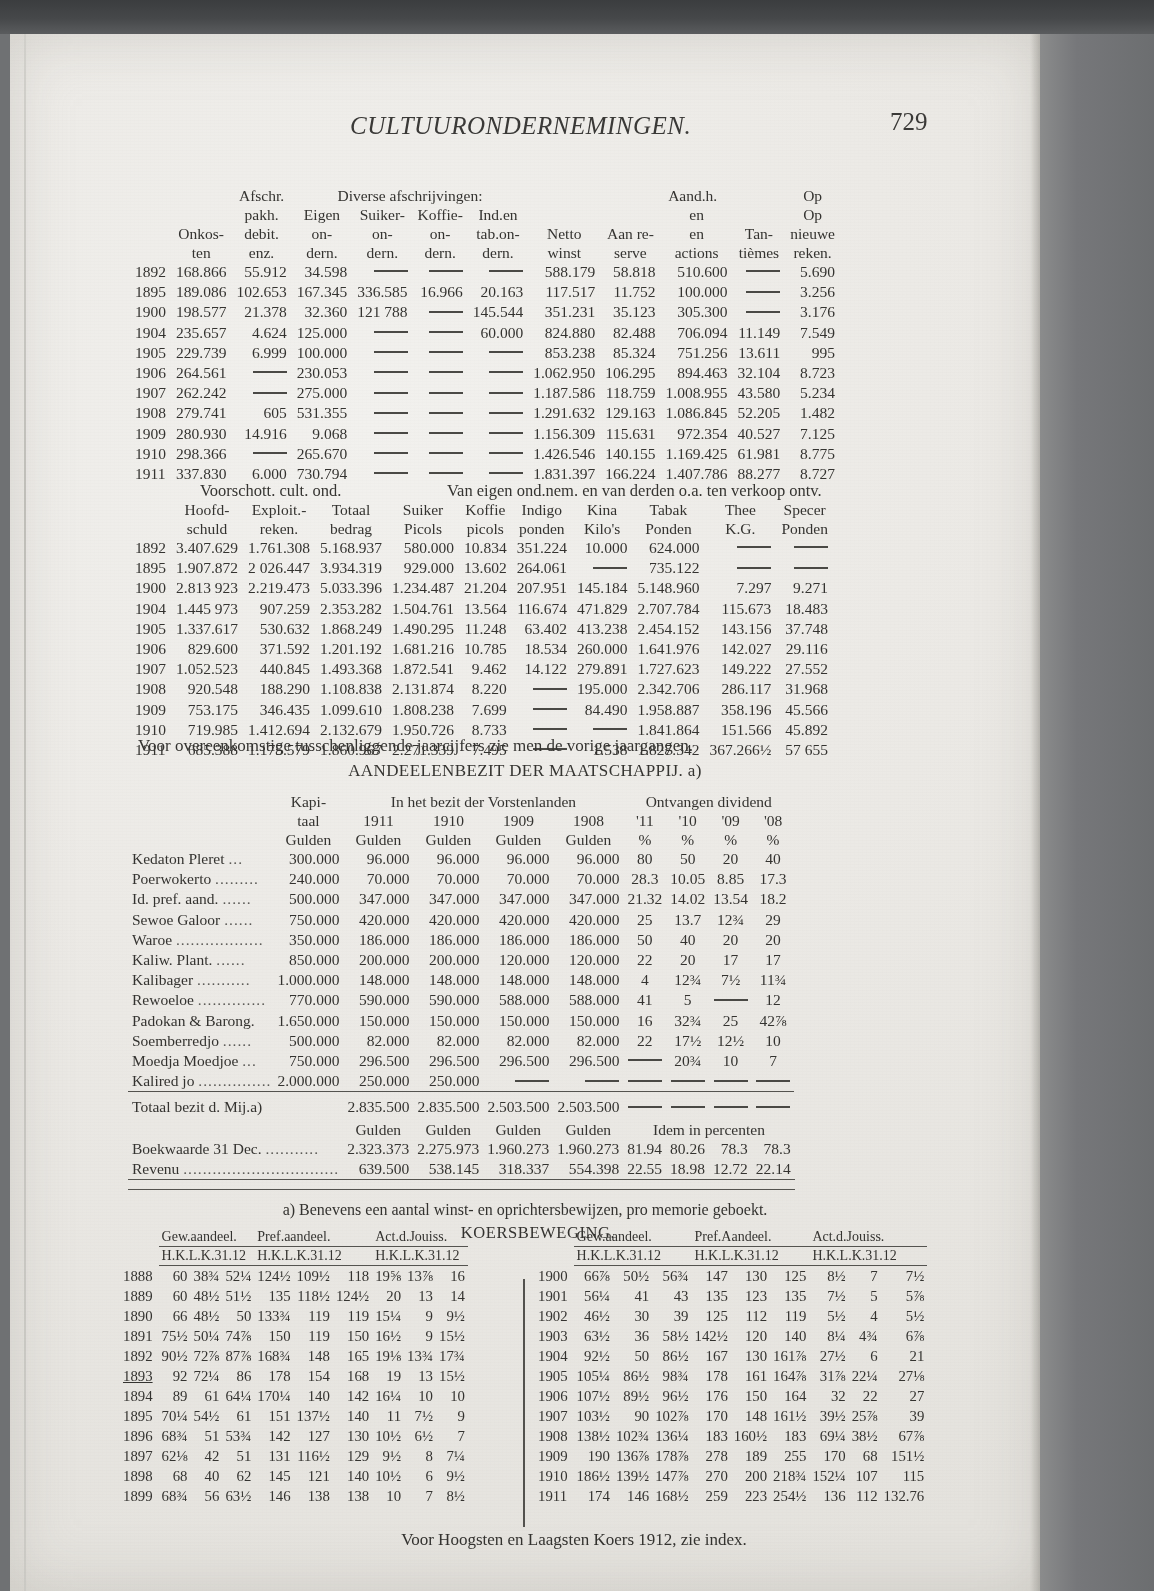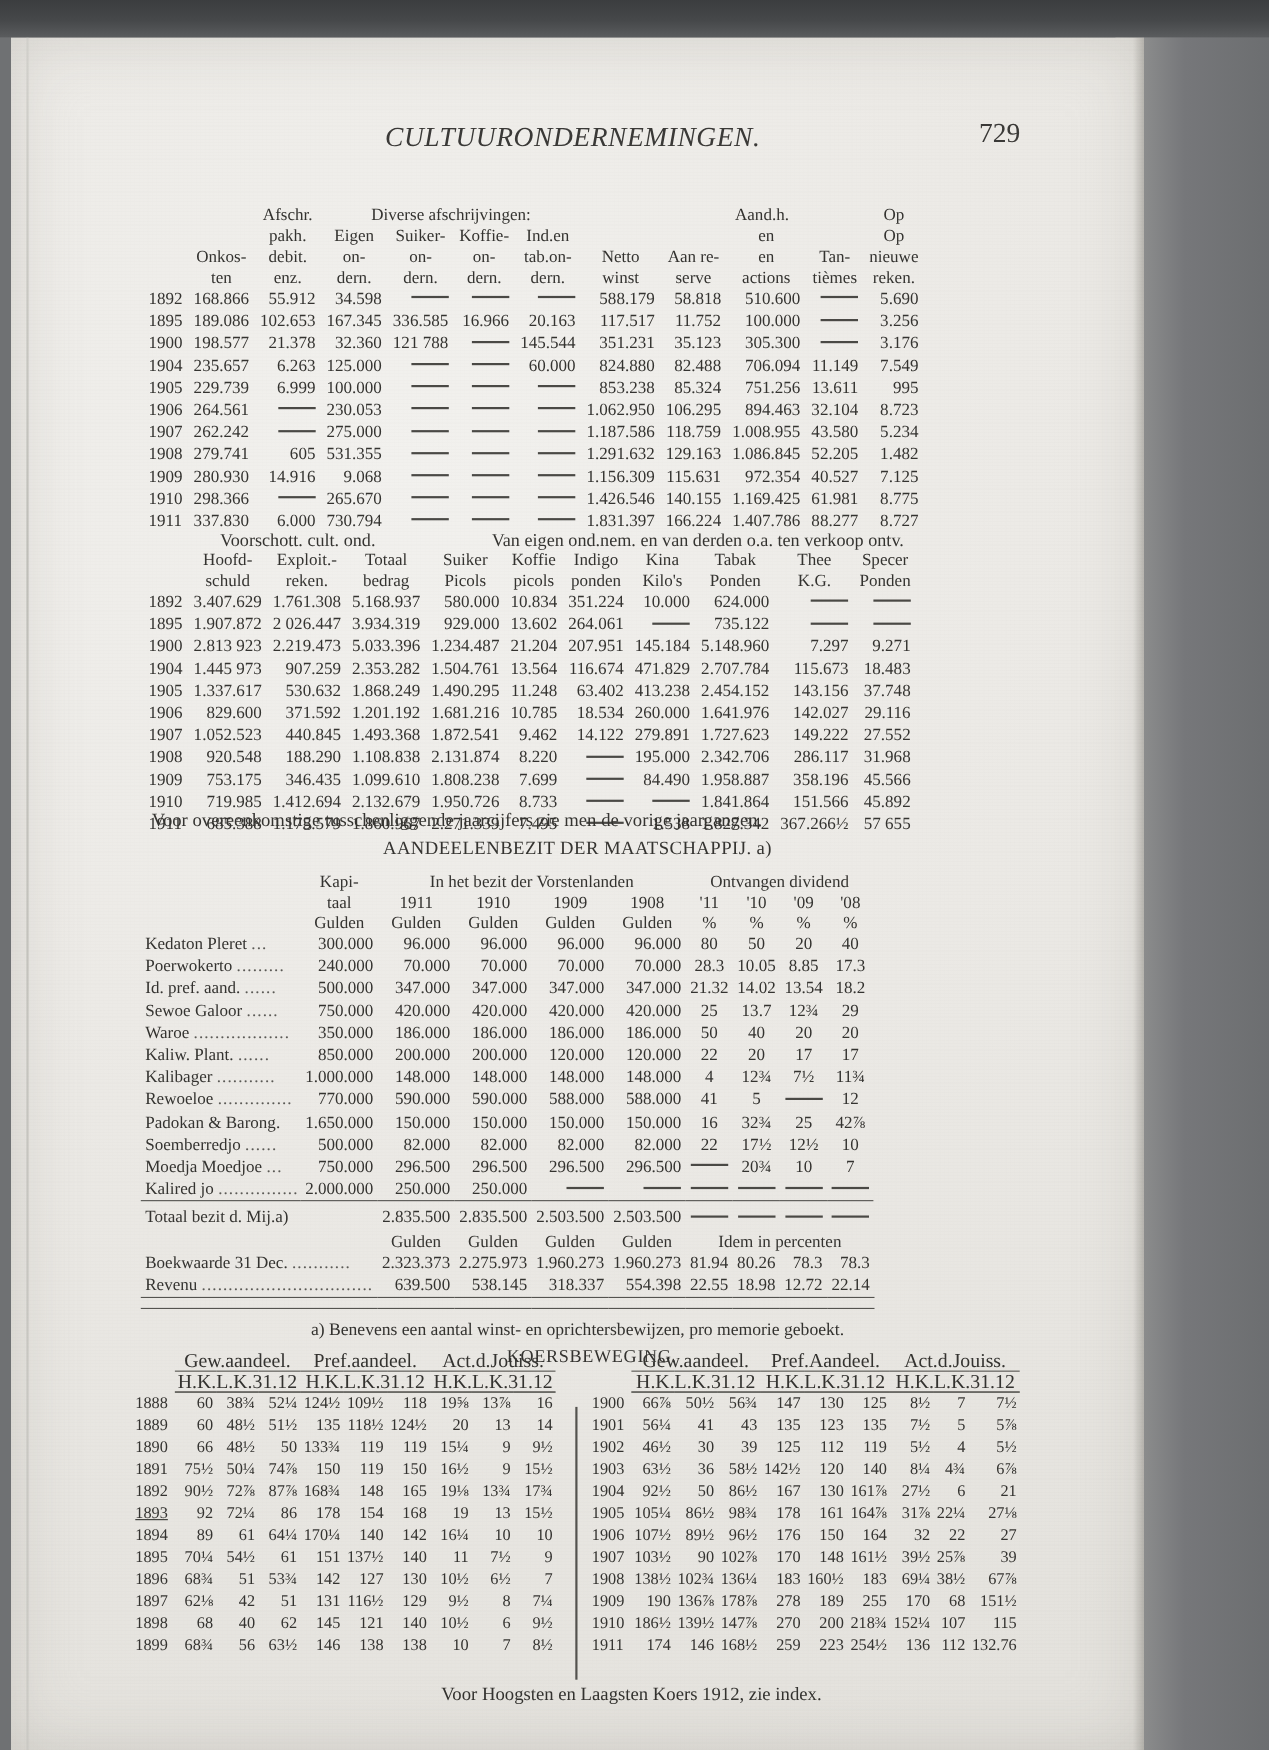--- a/index.html
+++ b/index.html
@@ -72,21 +72,21 @@
   #t4 td{padding:0 4px;}
   #t4 td.name{text-align:left;}
 
   
   #koers-title{position:absolute;left:0;top:1189px;width:1056px;text-align:center;
     font-size:16.5px;letter-spacing:.6px;}
   #note-a{position:absolute;left:0;top:1167px;width:1030px;text-align:center;font-size:16px;}
   #kdiv{position:absolute;left:513px;top:1245px;width:1.6px;height:248px;background:#53524e;}
   .ktbl{position:absolute;font-size:14.8px;}
   .ktbl td{padding:0 3px;line-height:20px;}
-  .ktbl .kh td{text-align:center;font-size:18px;line-height:18px;}
+  .ktbl .kh td{text-align:left;font-size:14px;line-height:18px;}
   .kgrp{border-bottom:1.4px solid #54534f;}
   #kl{left:110px;top:1194px;}
   #kr{left:525px;top:1194px;}
   #foot{position:absolute;left:0;top:1496px;width:1128px;text-align:center;font-size:17px;}
 </style>
 </head>
 <body>
 
 <div id="scan-bg"></div>
 <div id="scan-right-shadow"></div>
@@ -194,21 +194,21 @@
             <td class="num">145.544</td>
             <td class="num">351.231</td>
             <td class="num">35.123</td>
             <td class="num">305.300</td>
             <td class="num"><span class="dash"></span></td>
             <td class="num">3.176</td>
           </tr>
           <tr>
             <td class="yr">1904</td>
             <td class="num">235.657</td>
-            <td class="num">6.263</td>
+            <td class="num">4.624</td>
             <td class="num">125.000</td>
             <td class="num"><span class="dash"></span></td>
             <td class="num"><span class="dash"></span></td>
             <td class="num">60.000</td>
             <td class="num">824.880</td>
             <td class="num">82.488</td>
             <td class="num">706.094</td>
             <td class="num">11.149</td>
             <td class="num">7.549</td>
           </tr>

